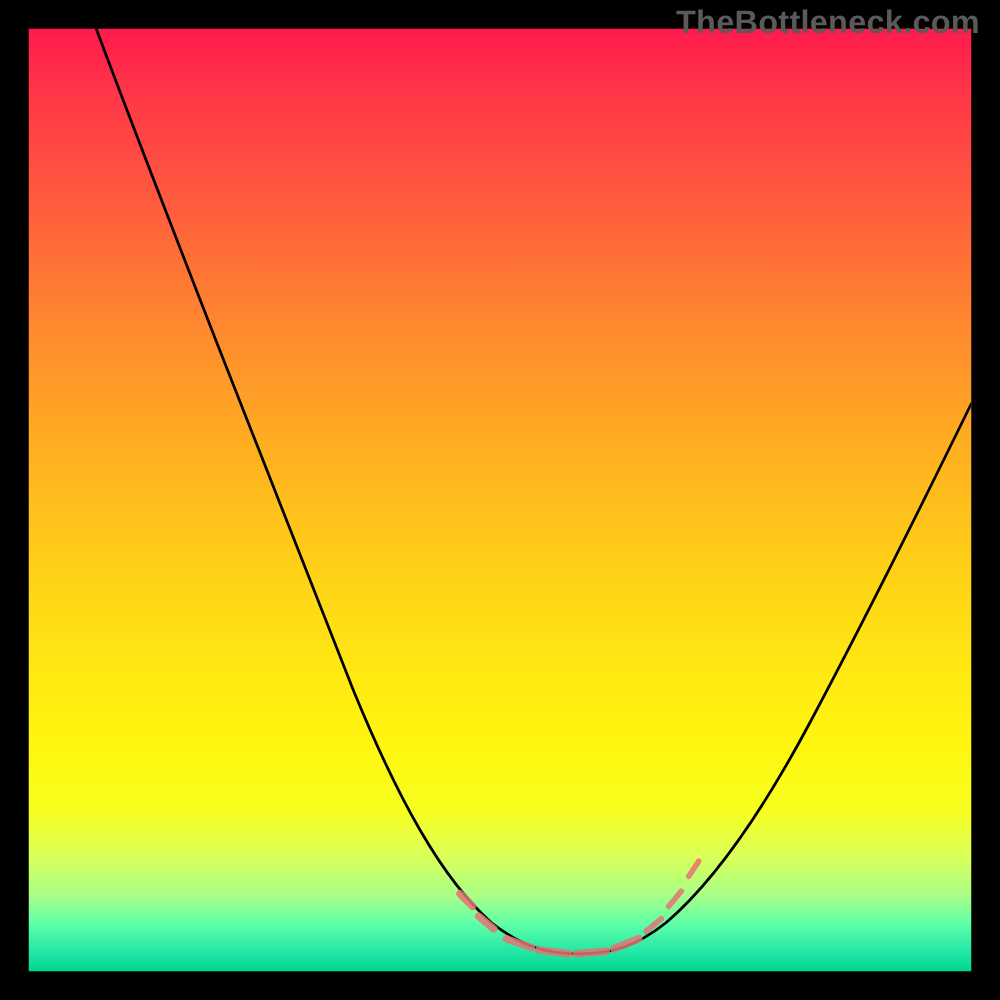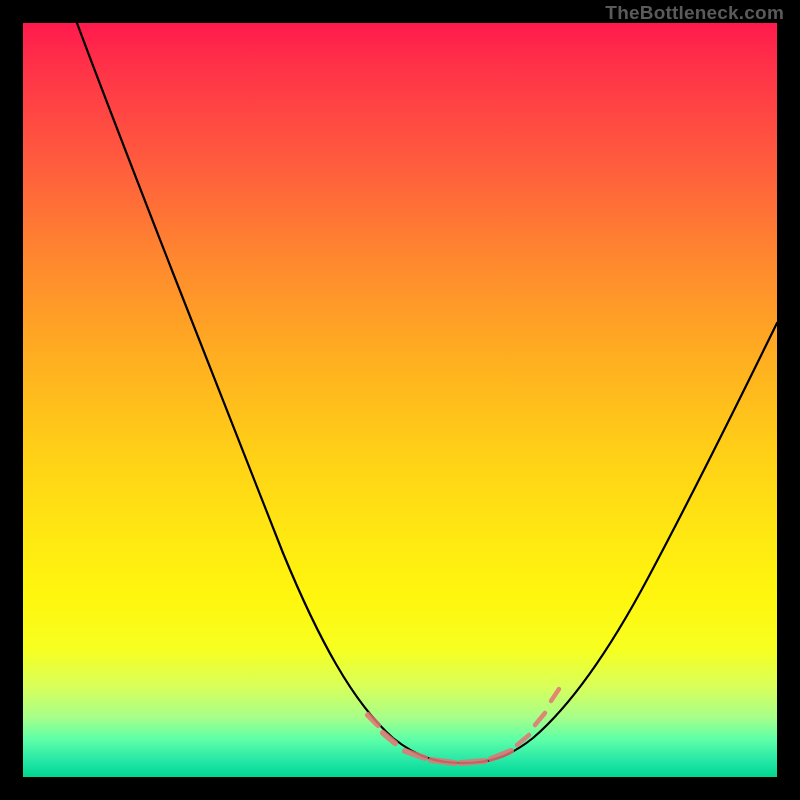--- a/index.html
+++ b/index.html
@@ -31,21 +31,21 @@
       #5effa8 95%,
       #22e6a5 98%,
       #00d68f 100%
     );
   }
   .watermark {
     position: absolute;
     top: 2px;
     right: 16px;
     font-family: Arial, Helvetica, sans-serif;
-    font-size: 19px;
+    font-size: 26px;
     font-weight: 600;
     color: #5a5a5a;
     letter-spacing: 0.2px;
     z-index: 10;
   }
   svg.plot {
     position: absolute;
     left: 0;
     top: 0;
     width: 754px;

